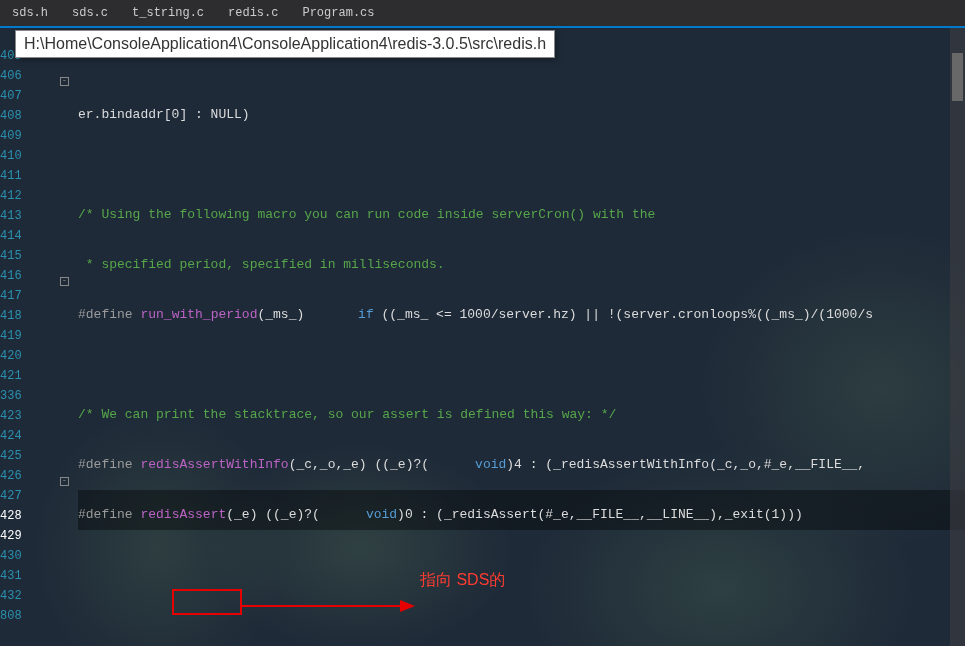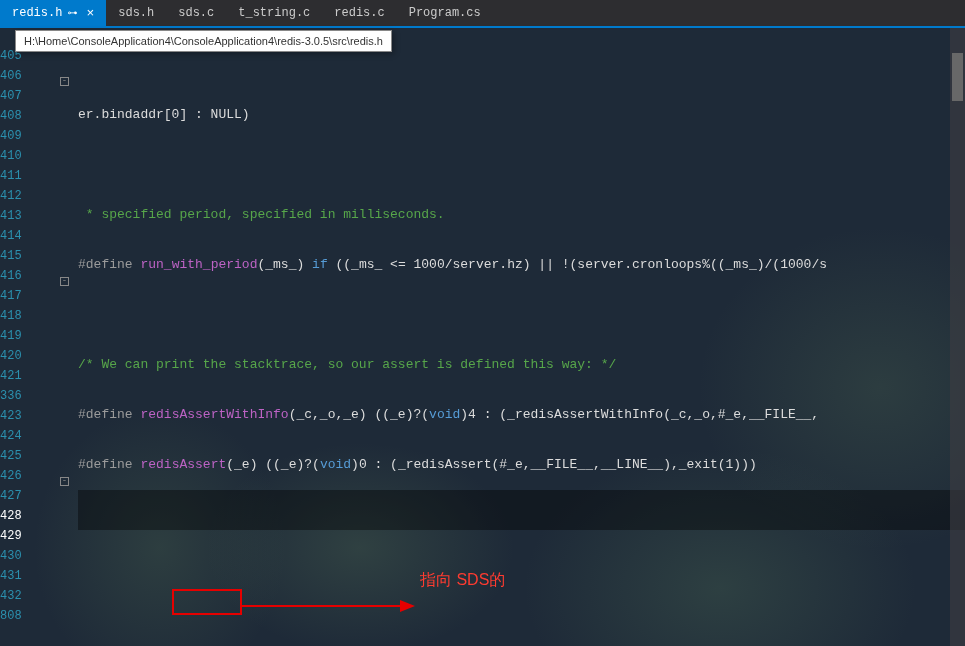--- a/index.html
+++ b/index.html
@@ -37,21 +37,21 @@
 .tab .close-icon { font-size: 13px; margin-left: 4px; }
 .tooltip {
   position: absolute;
   top: 30px;
   left: 15px;
   background: #ffffff;
   color: #333333;
   border: 1px solid #888;
   padding: 4px 8px;
   font-family: 'Segoe UI', Tahoma, sans-serif;
-  font-size: 11px;
+  font-size: 16px;
   box-shadow: 2px 2px 6px rgba(0,0,0,0.3);
   z-index: 100;
 }
 .editor {
   position: relative;
   height: calc(100% - 28px);
   display: flex;
   background-image:
     radial-gradient(ellipse 220px 150px at 360px 520px, rgba(110,145,100,0.22), transparent 70%),
     radial-gradient(ellipse 280px 200px at 720px 560px, rgba(100,140,100,0.22), transparent 70%),
@@ -85,21 +85,21 @@
 .gutter .line28, .gutter .line29 { color: #ffffff; }
 .fold-box {
   display:inline-block;
   width:9px;height:9px;
   border:1px solid #888;
   line-height:7px;font-size:9px;text-align:center;
   color:#888;
   margin-left:2px;
 }
 .c-comment { color: #57a64a; }
-.c-keyword { color: #569cd6; }
+.c-keyword { color: #569cd6; margin-left: 46px; }
 .c-macro { color: #9b9b9b; }
 .c-white { color: #dcdcdc; }
 .c-macroname { color: #bd63c5; }
 .hl-line { position:absolute; left:0; right:0; height:20px; background:rgba(0,0,0,0.38); z-index:0;}
 .code-col .cl { position:relative; z-index:2; }
 .annotate-box {
   position:absolute; border:2px solid #e60000;
   left: 172px; top: 589px; width: 70px; height: 26px; z-index:50;
 }
 .annotate-arrow {
@@ -116,25 +116,20 @@
 }
 .scrollbar-thumb {
   position:absolute; right:2px; width:11px; top:25px; height:48px;
   background:#686868; border-radius:0;
 }
 </style>
 </head>
 <body>
 
 <div class="tab-bar">
-  <div class="tab active">
-    <span>redis.h</span>
-    <span class="pin-icon">⊶</span>
-    <span class="close-icon">×</span>
-  </div>
   <div class="tab">
       <span>sds.h</span>
     </div>
   <div class="tab">
       <span>sds.c</span>
     </div>
   <div class="tab">
       <span>t_string.c</span>
     </div>
   <div class="tab">
@@ -209,20 +204,21 @@
       <div class="line"></div>
       <div class="line"></div>
       <div class="line"></div>
     </div>
   <div class="code-col" id="codecol">
     <div class="hl-line" style="top:462px;"></div>
     <div class="hl-line" style="top:482px;"></div>
 
     <div class="line cl"><span class="c-white">er.bindaddr[0] : NULL)</span></div>
     <div class="line cl"></div>
+    <div class="line cl"><span class="c-comment">/* Using the following macro you can run code inside serverCron() with the</span></div>
     <div class="line cl"><span class="c-comment"> * specified period, specified in milliseconds.</span></div>
     <div class="line cl"><span class="c-macro">#define</span> <span class="c-macroname">run_with_period</span><span class="c-white">(_ms_)</span> <span class="c-keyword">if</span> <span class="c-white">((_ms_ &lt;= 1000/server.hz) || !(server.cronloops%((_ms_)/(1000/s</span></div>
     <div class="line cl"></div>
     <div class="line cl"><span class="c-comment">/* We can print the stacktrace, so our assert is defined this way: */</span></div>
     <div class="line cl"><span class="c-macro">#define</span> <span class="c-macroname">redisAssertWithInfo</span><span class="c-white">(_c,_o,_e) ((_e)?(</span><span class="c-keyword">void</span><span class="c-white">)4 : (_redisAssertWithInfo(_c,_o,#_e,__FILE__,</span></div>
     <div class="line cl"><span class="c-macro">#define</span> <span class="c-macroname">redisAssert</span><span class="c-white">(_e) ((_e)?(</span><span class="c-keyword">void</span><span class="c-white">)0 : (_redisAssert(#_e,__FILE__,__LINE__),_exit(1)))</span></div>
     
     
     
     

